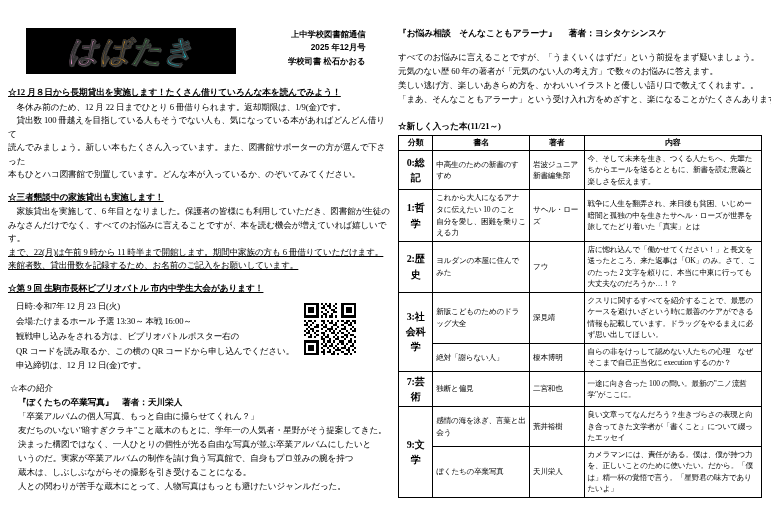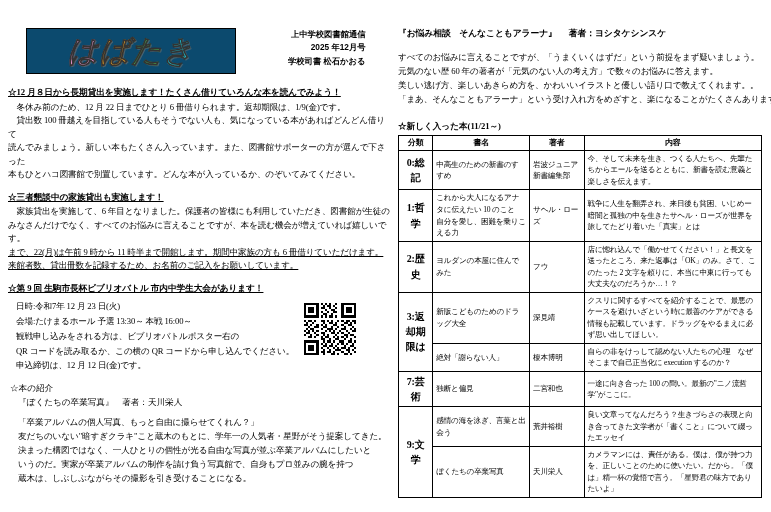--- a/index.html
+++ b/index.html
@@ -37,21 +37,21 @@
   }
   .logo-box {
     border: 1.2px solid #000;
     width: 210px;
     height: 46px;
     margin-left: 18px;
     margin-top: 22px;
     display: flex;
     align-items: center;
     justify-content: center;
-    background: #0c4a6e;
+    background: #000000;
     box-sizing: border-box;
     overflow: hidden;
   }
   .logo-text {
     font-family: "DejaVu Sans", sans-serif;
     font-size: 30px;
     font-weight: bold;
     font-style: italic;
     letter-spacing: 1px;
     line-height: 1;
@@ -116,21 +116,21 @@
   .qr {
     position: absolute;
     right: 34px;
     top: 4px;
     width: 52px;
     height: 52px;
   }
 
   .book-intro { margin-top: 9px; font-size: 8.6px; line-height: 1.62; }
   .bi-head { padding-left: 2px; }
-  .bi-title { padding-left: 10px; font-weight: normal; margin-bottom: 6px; }
+  .bi-title { padding-left: 10px; font-weight: bold; }
   .bi-body { padding-left: 10px; letter-spacing: -0.1px; }
   .bi-body .ln { white-space: nowrap; }
 
   
   .col-right {
     position: absolute;
     left: 398px;
     top: 28px;
     width: 420px;
   }
@@ -400,20 +400,21 @@
 
       <div class="book-intro">
         <div class="bi-head">☆本の紹介</div>
         <div class="bi-title">『ぼくたちの卒業写真』　著者：天川栄人</div>
         <div class="bi-body">
           <div class="ln">「卒業アルバムの個人写真、もっと自由に撮らせてくれん？」</div>
           <div class="ln">友だちのいない"暗すぎクラキ"こと蔵木のもとに、学年一の人気者・星野がそう提案してきた。</div>
           <div class="ln">決まった構図ではなく、一人ひとりの個性が光る自由な写真が並ぶ卒業アルバムにしたいと</div>
           <div class="ln">いうのだ。実家が卒業アルバムの制作を請け負う写真館で、自身もプロ並みの腕を持つ</div>
           <div class="ln">蔵木は、しぶしぶながらその撮影を引き受けることになる。</div>
+          <div class="ln">人との関わりが苦手な蔵木にとって、人物写真はもっとも避けたいジャンルだった。</div>
 
         </div>
       </div>
 
     </div>
   </div>
 
   <div class="col-right">
 
     <div class="rc-title">
@@ -457,21 +458,21 @@
             <td class="c-author">サヘル・ローズ</td>
             <td class="c-desc">戦争に人生を翻弄され、来日後も貧困、いじめー暗闇と孤独の中を生きたサヘル・ローズが世界を旅してたどり着いた「真実」とは</td>
           </tr>
           <tr>
             <td class="c-cat">2:歴史</td>
             <td class="c-title">ヨルダンの本屋に住んでみた</td>
             <td class="c-author">フウ</td>
             <td class="c-desc">店に惚れ込んで「働かせてください！」と長文を送ったところ、来た返事は「OK」のみ。さて、このたった 2 文字を頼りに、本当に中東に行っても大丈夫なのだろうか…！？</td>
           </tr>
           <tr>
-            <td class="c-cat" rowspan="2">3:返却期限は</td>
+            <td class="c-cat" rowspan="2">3:社会科学</td>
             <td class="c-title">新版こどものためのドラッグ大全</td>
             <td class="c-author">深見靖</td>
             <td class="c-desc">クスリに関するすべてを紹介することで、最悪のケースを避けいざという時に最善のケアができる情報も記載しています。ドラッグをやるまえに必ず思い出してほしい。</td>
           </tr>
           <tr>
             <td class="c-title">絶対「謝らない人」</td>
             <td class="c-author">榎本博明</td>
             <td class="c-desc">自らの非をけっして認めない人たちの心理　なぜそこまで自己正当化に execution するのか？</td>
           </tr>
           <tr>

